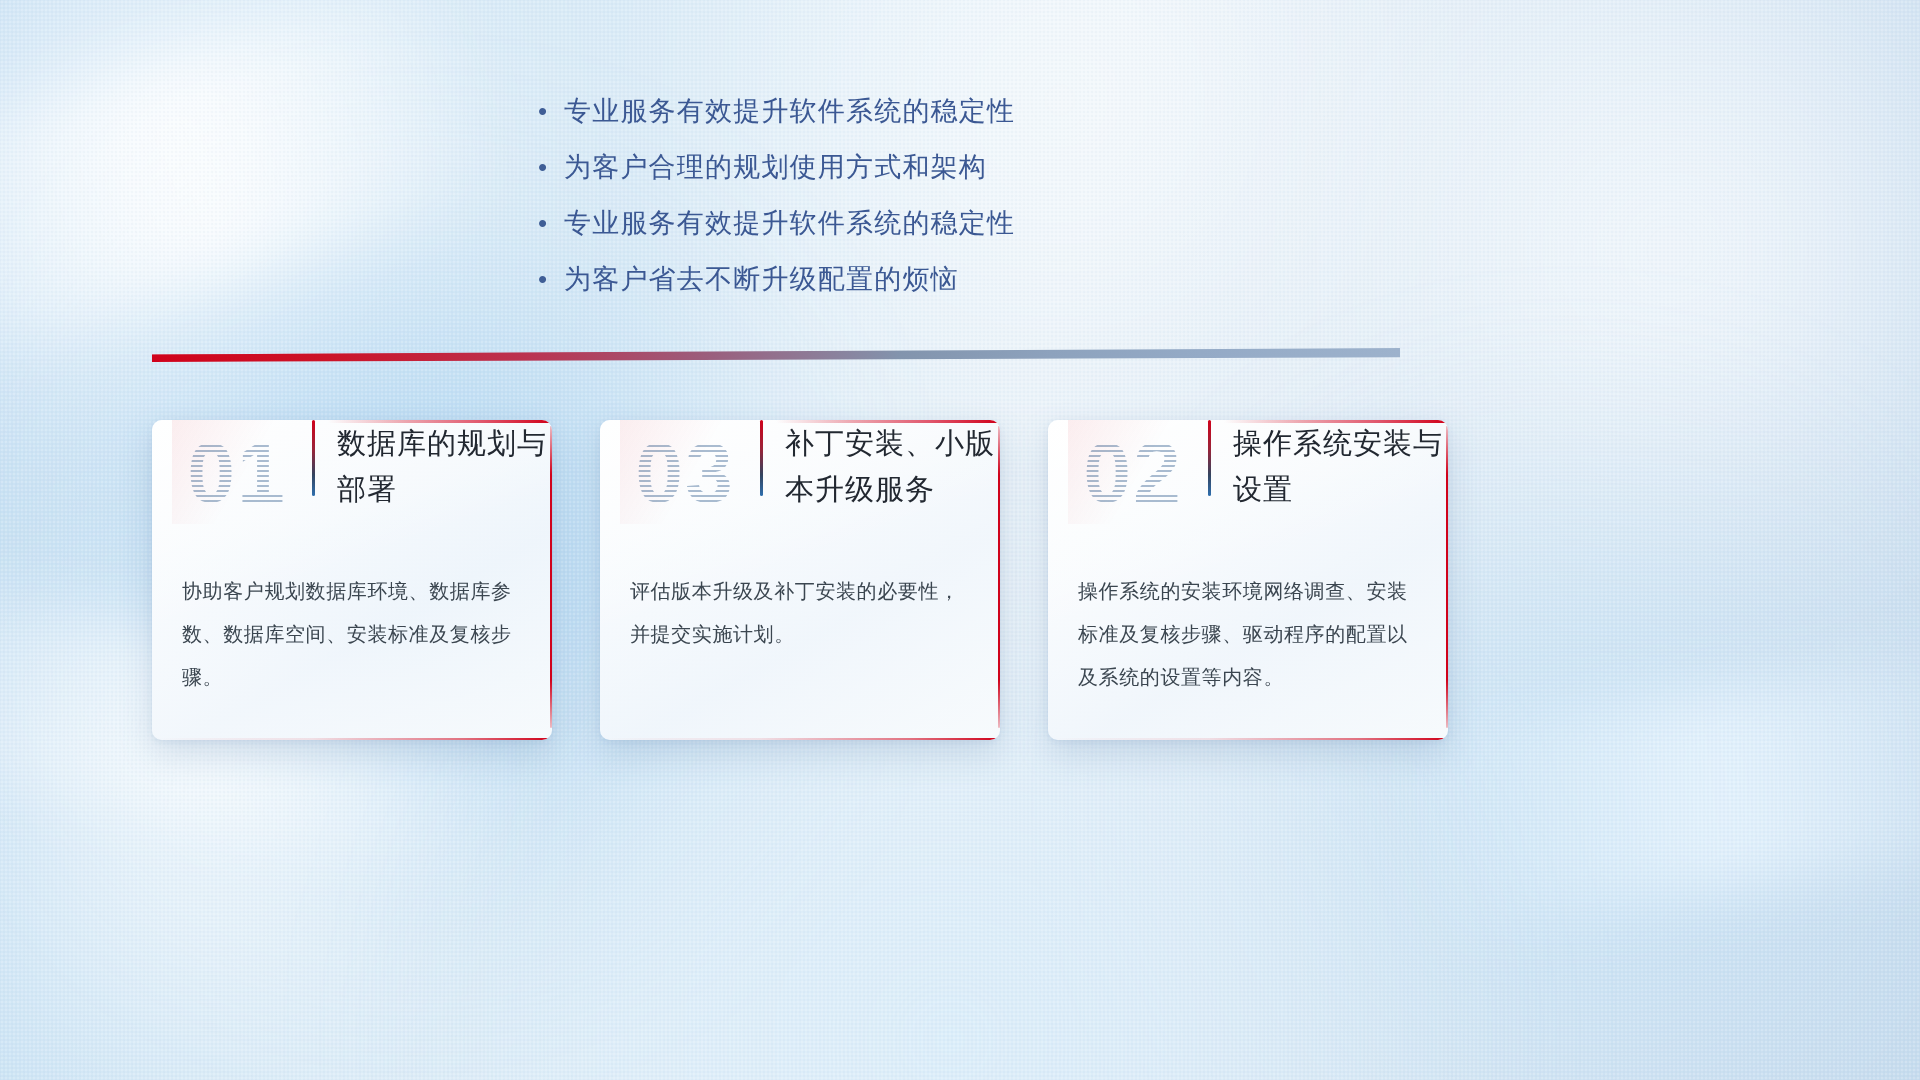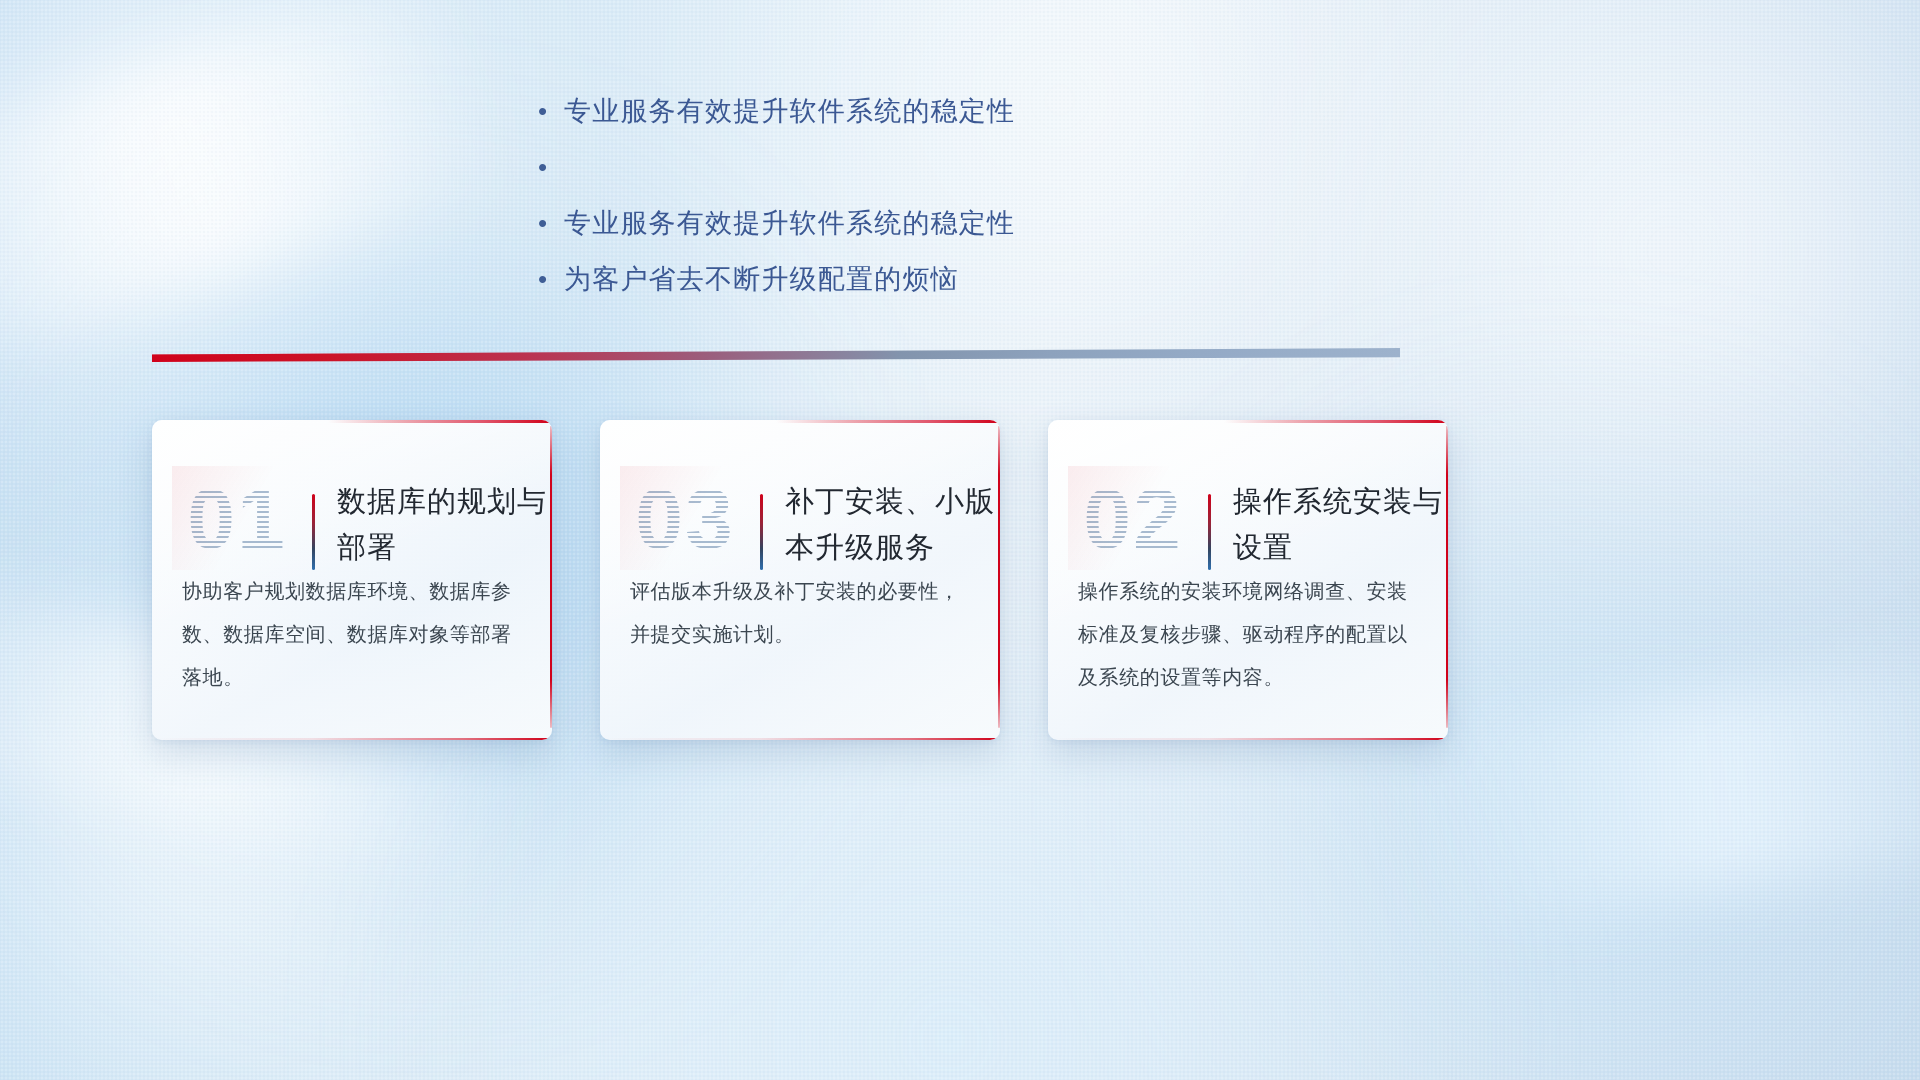--- a/index.html
+++ b/index.html
@@ -137,21 +137,21 @@
   }
   .card .sheen {
     position:absolute; left:0; top:0; width:100%; height:100%;
     background:linear-gradient(160deg, rgba(255,255,255,.65) 0%, rgba(255,255,255,0) 48%);
     pointer-events:none;
   }
 
   .card-head {
     position:relative;
     height:150px;
-    display:flex; align-items:flex-end;
+    display:flex; align-items:flex-start;
     padding-left:20px;
   }
   .ghost-num {
     position:relative;
     width:130px; flex:0 0 130px;
     height:104px;
     font-size:86px;
     font-weight:700;
     letter-spacing:2px;
     line-height:104px;
@@ -215,20 +215,21 @@
   <div class="bg-noise"></div>
 </div>
 
 <div id="bullets">
   <div class="bullet">
     <span class="bullet-dot">•</span>
     <span class="bullet-text">专业服务有效提升软件系统的稳定性</span>
   </div>
   <div class="bullet">
     <span class="bullet-dot">•</span>
+    <span class="bullet-text">为客户合理的规划使用方式和架构</span>
   </div>
   <div class="bullet">
     <span class="bullet-dot">•</span>
     <span class="bullet-text">专业服务有效提升软件系统的稳定性</span>
   </div>
   <div class="bullet">
     <span class="bullet-dot">•</span>
     <span class="bullet-text">为客户省去不断升级配置的烦恼</span>
   </div>
 </div>
@@ -246,21 +247,21 @@
     <div class="edge-right"></div>
     <div class="edge-bottom"></div>
     <div class="card-head">
       <div class="ghost-wrap">
         <div class="ghost-num">01</div>
         <div class="ghost-tint"></div>
       </div>
       <div class="title-bar"></div>
       <div class="card-title">数据库的规划与部署</div>
     </div>
-    <div class="card-body">协助客户规划数据库环境、数据库参数、数据库空间、数据库对象等部署落地。</div>
+    <div class="card-body">协助客户规划数据库环境、数据库参数、数据库空间、安装标准及复核步骤。</div>
   </div>
 
   <div class="card">
     <div class="sheen"></div>
     <div class="edge-top"></div>
     <div class="edge-right"></div>
     <div class="edge-bottom"></div>
     <div class="card-head">
       <div class="ghost-wrap">
         <div class="ghost-num">03</div>

